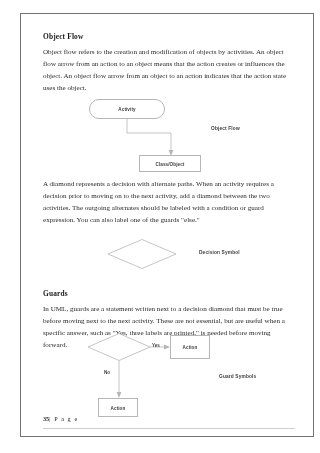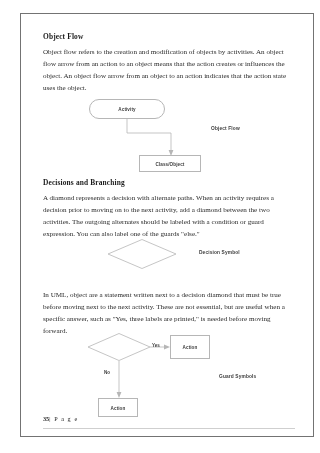--- a/index.html
+++ b/index.html
@@ -141,33 +141,33 @@
     </svg>
 
     <div class="rect-box" style="left:62px; top:61px; width:62px; height:17px;">
       <span class="shape-label">Class/Object</span>
     </div>
 
     <div class="callout" style="left:134px; top:32px;">Object Flow</div>
   </div>
 
   <div class="block" style="top:164px;">
-    <h2 class="section-heading">Decisions and Branching</h2>
     <p class="body-text">A diamond represents a decision with alternate paths. When an activity requires a decision prior to moving on to the next activity, add a diamond between the two activities. The outgoing alternates should be labeled with a condition or guard expression. You can also label one of the guards "else."</p>
   </div>
 
   <div class="diagram" style="left:86px; top:224px; width:190px; height:40px;">
     <svg class="diamond" style="position:absolute; left:0; top:0;" width="70" height="32">
       <path d="M1,16 L35,1.5 L69,16 L35,30.5 Z"></path>
     </svg>
     <div class="callout" style="left:92px; top:12px;">Decision Symbol</div>
   </div>
 
   <div class="block" style="top:275px;">
-    <p class="body-text">In UML, object are a statement written next to a decision diamond that must be true before moving next to the next activity. These are not essential, but are useful when a specific answer, such as "Yes, three labels are printed," is needed before moving forward.</p>
+    <h2 class="section-heading">Guards</h2>
+    <p class="body-text">In UML, guards are a statement written next to a decision diamond that must be true before moving next to the next activity. These are not essential, but are useful when a specific answer, such as "Yes, three labels are printed," is needed before moving forward.</p>
   </div>
 
   <div class="diagram" style="left:56px; top:318px; width:220px; height:92px;">
 
     <svg class="diamond" style="position:absolute; left:10px; top:0;" width="64" height="30">
       <path d="M1,15 L32,1.5 L63,15 L32,28.5 Z"></path>
     </svg>
 
     <svg class="connector" style="left:0; top:0;" width="220" height="92">
       <line x1="73" y1="15" x2="88" y2="15"></line>

